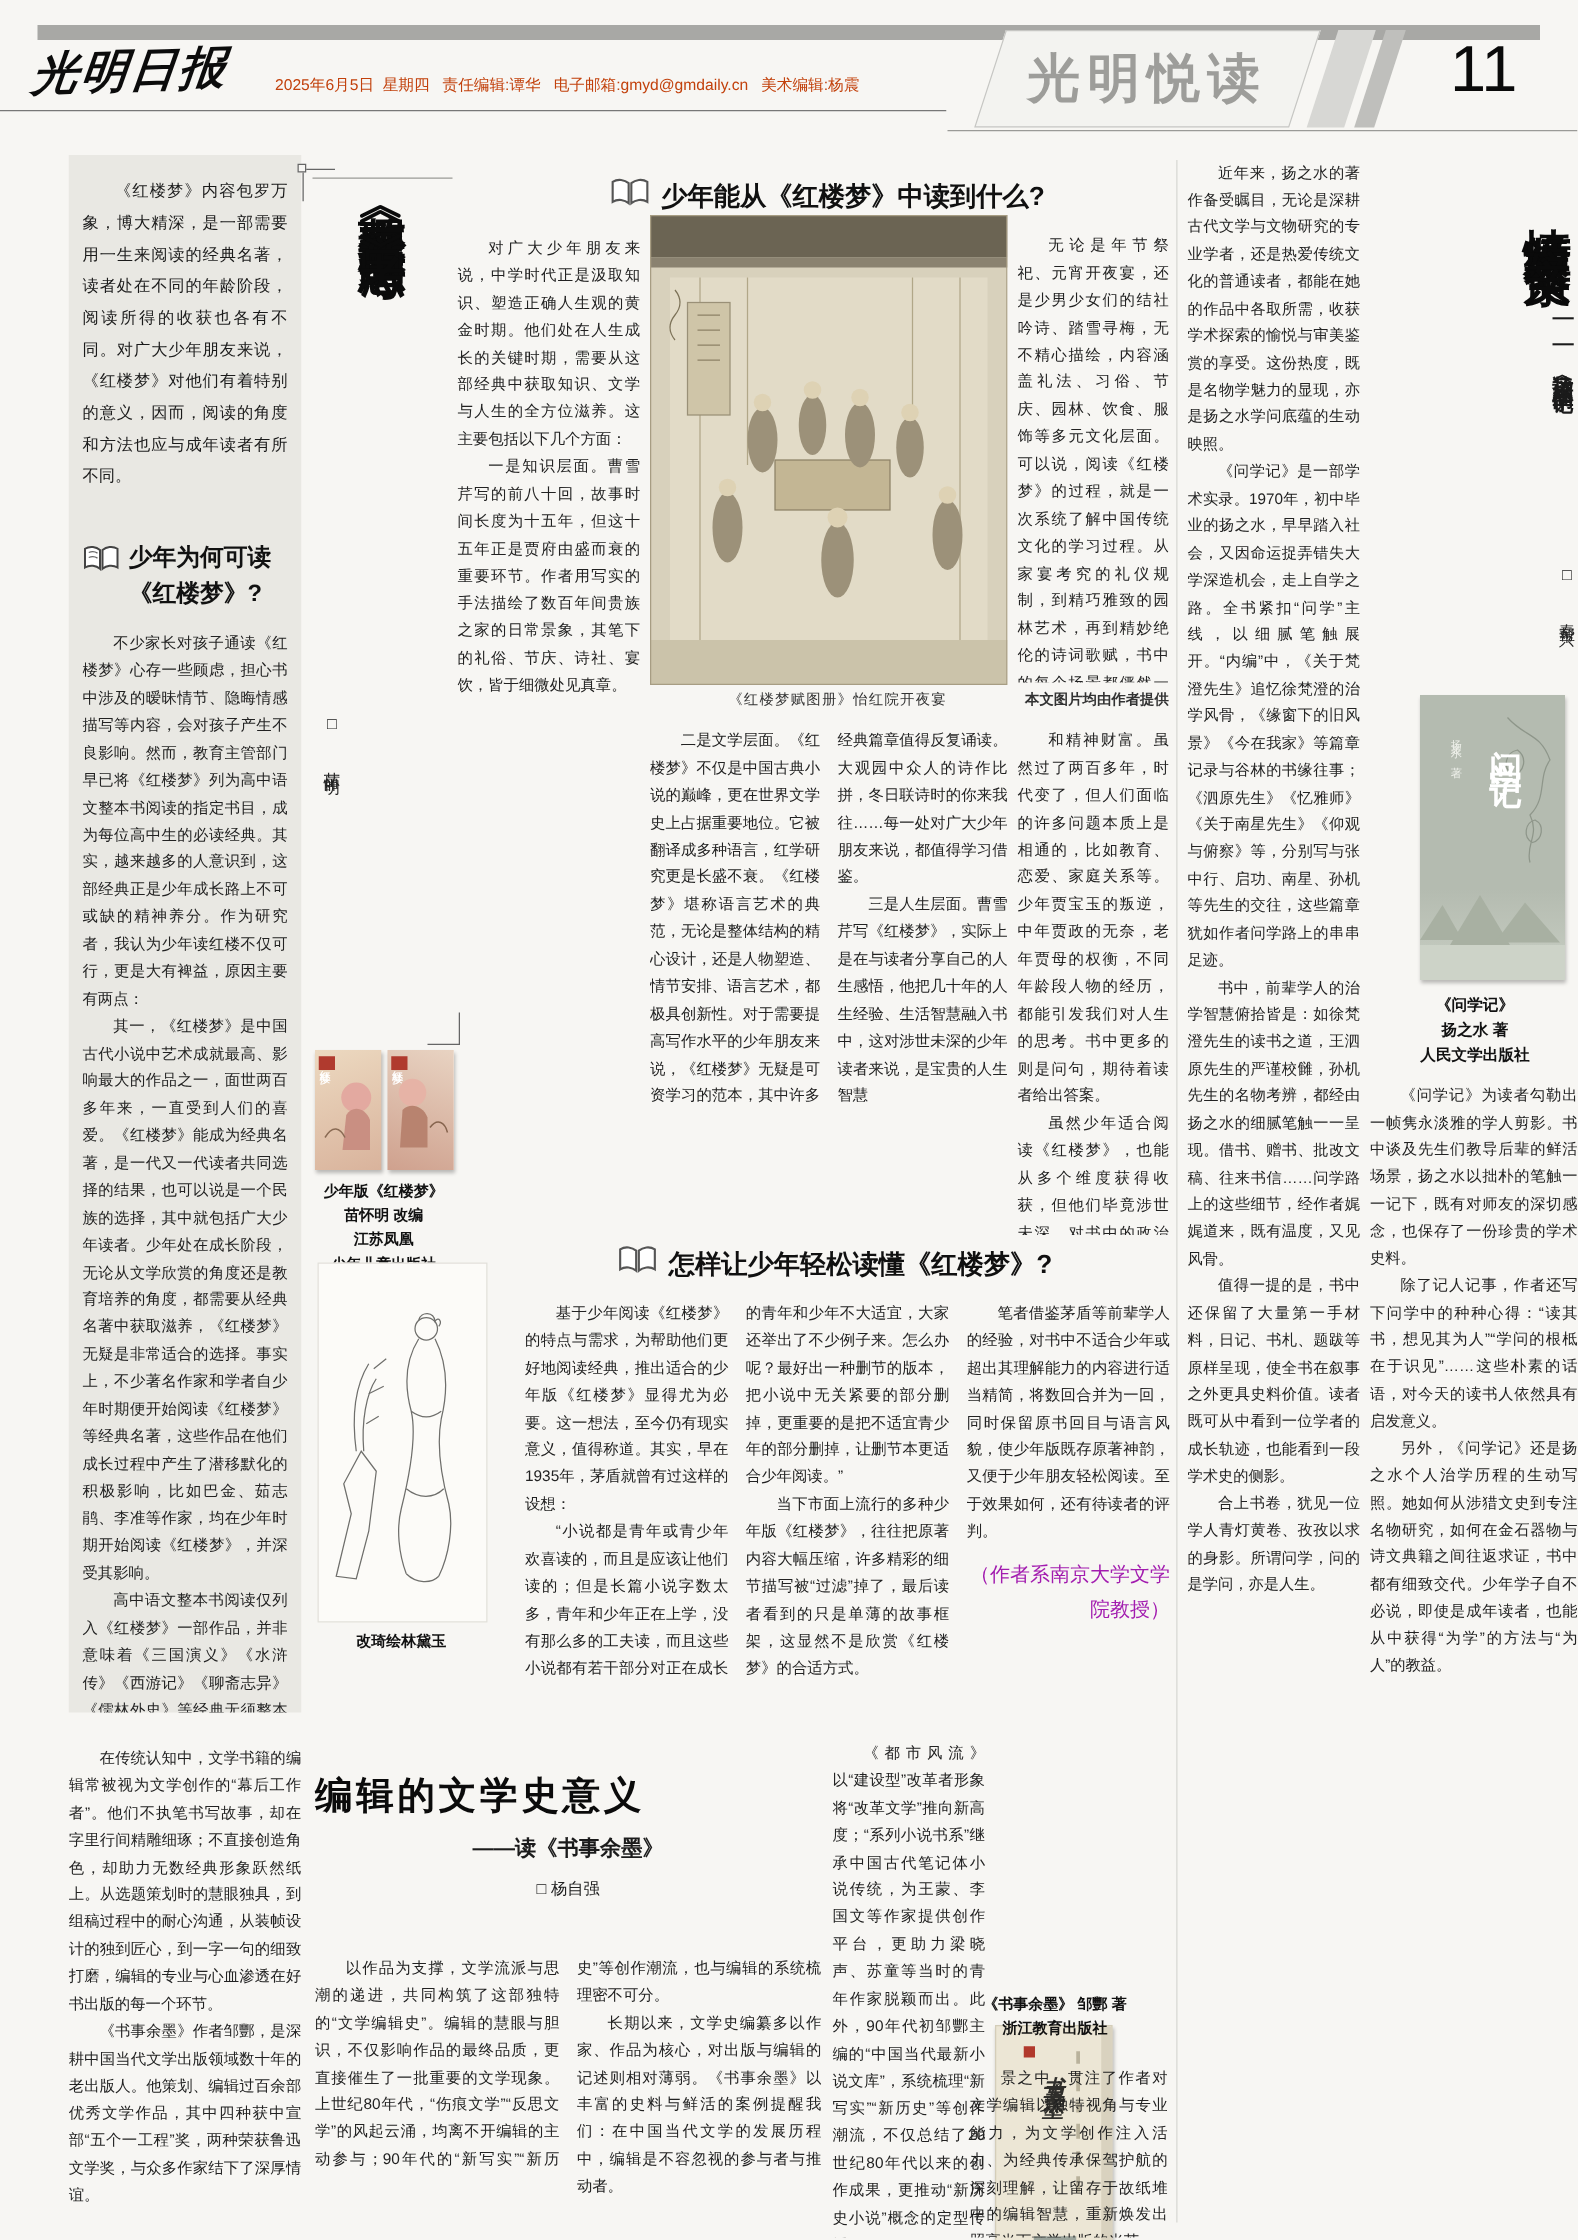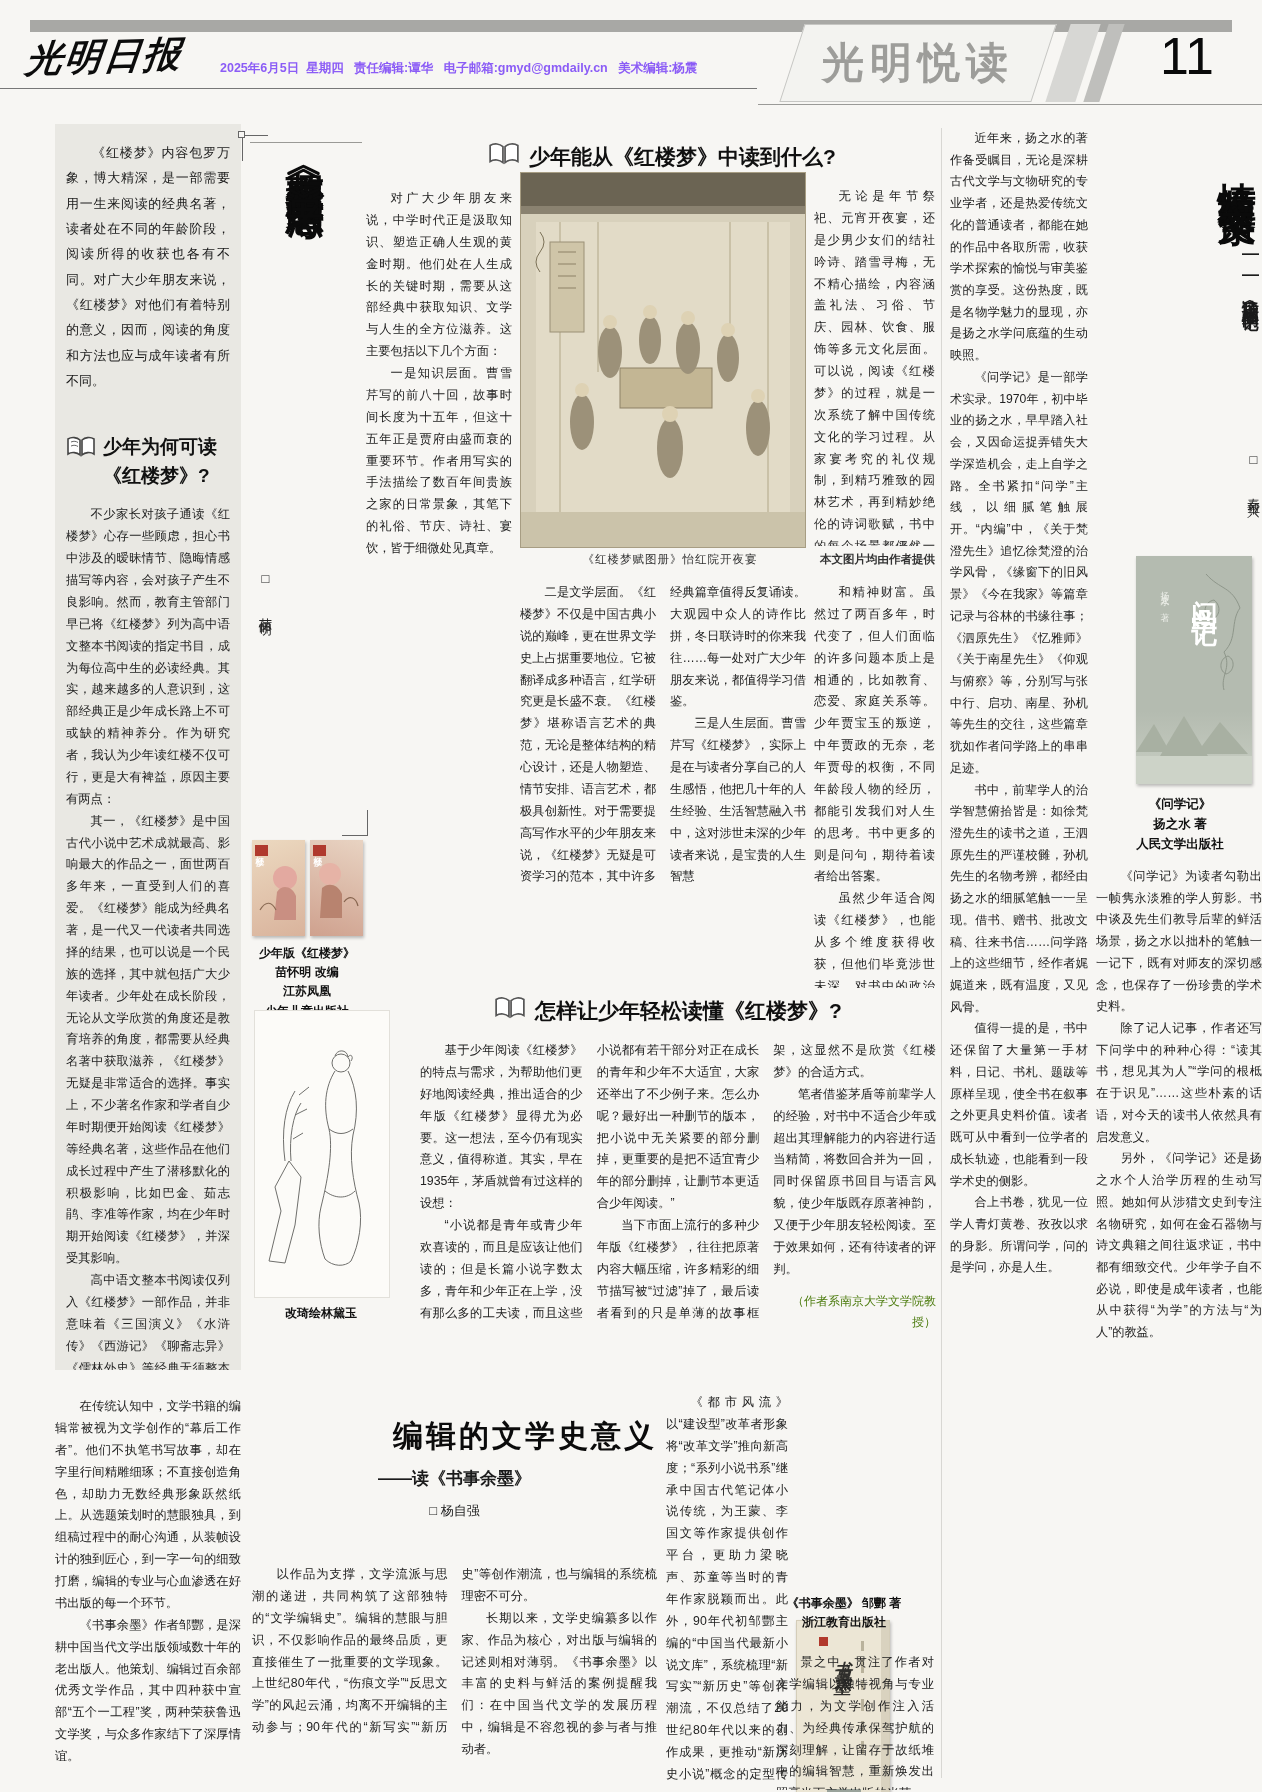--- a/index.html
+++ b/index.html
@@ -2,32 +2,32 @@
 <html><head>
 <meta charset="utf-8">
 <style>
   *{margin:0;padding:0;box-sizing:border-box}
   html,body{width:1262px;background:#f7f6f3}
   body{height:1792px;position:relative;font-family:"Liberation Sans",sans-serif;color:#1c1c1c;overflow:hidden}
   .abs{position:absolute}
   
   .topbar{background:#a8a8a5;height:12px}
   .masthead{font-size:37px;font-weight:900;font-style:italic;transform:skewX(-8deg) rotate(-2deg);letter-spacing:2px;color:#0c0c0c}
-  .dateline{font-size:12.5px;font-weight:700;white-space:pre;color:#8b5cf6}
+  .dateline{font-size:12.5px;font-weight:400;white-space:pre;color:#c2410c}
   .hrule{background:#777;height:1px}
   .banner-par{transform:skewX(-18deg);background:#f3f3f0;border:1px solid #c6c6c3;display:flex;align-items:center;justify-content:center}
   .banner-text{transform:skewX(18deg);font-size:42px;font-weight:800;color:#9d9d9a;letter-spacing:6px}
   .stripe{transform:skewX(-18deg)}
   .pageno{font-size:52px;font-weight:400;color:#0a0a0a}
   
   .col{ text-align:justify;font-size:12.3px;line-height:1.78;overflow:hidden;color:#222}
   .col .para{text-indent:2em;margin:0}
   .cols2{column-count:2;column-gap:14px}
   .cols3{column-count:3;column-gap:14px}
-  .credit{text-align:right;margin-top:10px;font-size:12px;color:#4d7c0f}
+  .credit{text-align:right;margin-top:10px;font-size:16px;color:#a21caf}
   
   .panel{background:#e9e8e3;padding:16px 11px;overflow:hidden}
   .panel .intro{font-size:13px;line-height:1.95;text-align:justify;text-indent:2em;color:#1a1a1a}
   .sec-head{display:flex;align-items:flex-start;gap:7px;font-weight:800;color:#111}
   .sec-head .txt{font-size:19px;line-height:1.5;font-weight:800}
   .bookicon{flex:0 0 auto;margin-top:3px}
   
   .vert{writing-mode:vertical-rl;text-orientation:upright}
   .headline-panel{border-top:1px solid #9a9a96}
   .headline{font-size:38px;font-weight:900;line-height:1.05;letter-spacing:2px;color:#0b0b0b;height:100%;margin:0 auto}
@@ -42,21 +42,21 @@
   .capb{font-weight:700;font-size:12px;color:#111;text-align:center;line-height:1.6}
   .caprow{display:flex;align-items:center}
   
   .cover{position:relative;overflow:hidden;box-shadow:1px 2px 3px rgba(0,0,0,.25)}
   .vtext{writing-mode:vertical-rl;text-orientation:upright;position:absolute}
   
   .rtitle{font-size:38px;font-weight:900;letter-spacing:4px;color:#0a0a0a}
   .rsub{font-size:17px;font-weight:700;padding-top:64px;letter-spacing:2px;color:#1b1b1b}
   .rby{font-size:13px;padding-top:148px;letter-spacing:3px;color:#222}
   
-  .btitle{font-size:30px;font-weight:900;text-align:right;letter-spacing:3px;color:#0b0b0b}
+  .btitle{font-size:30px;font-weight:900;text-align:left;letter-spacing:3px;color:#0b0b0b}
   .bsub{font-size:17px;font-weight:700;text-align:center;margin-top:10px;color:#1b1b1b}
   .bby{font-size:13px;text-align:center;margin-top:12px;color:#222}
   .vdiv{background:#d8d7d3;width:1px}
 </style>
 </head>
 <body>
 
 <div class="abs topbar" style="left:30px;top:20px;width:1202px"></div>
 <div class="abs masthead" style="left:26px;top:32px">光明日报</div>
 <div class="abs dateline" style="left:220px;top:60px">2025年6月5日  星期四   责任编辑:谭华   电子邮箱:gmyd@gmdaily.cn   美术编辑:杨震</div>

